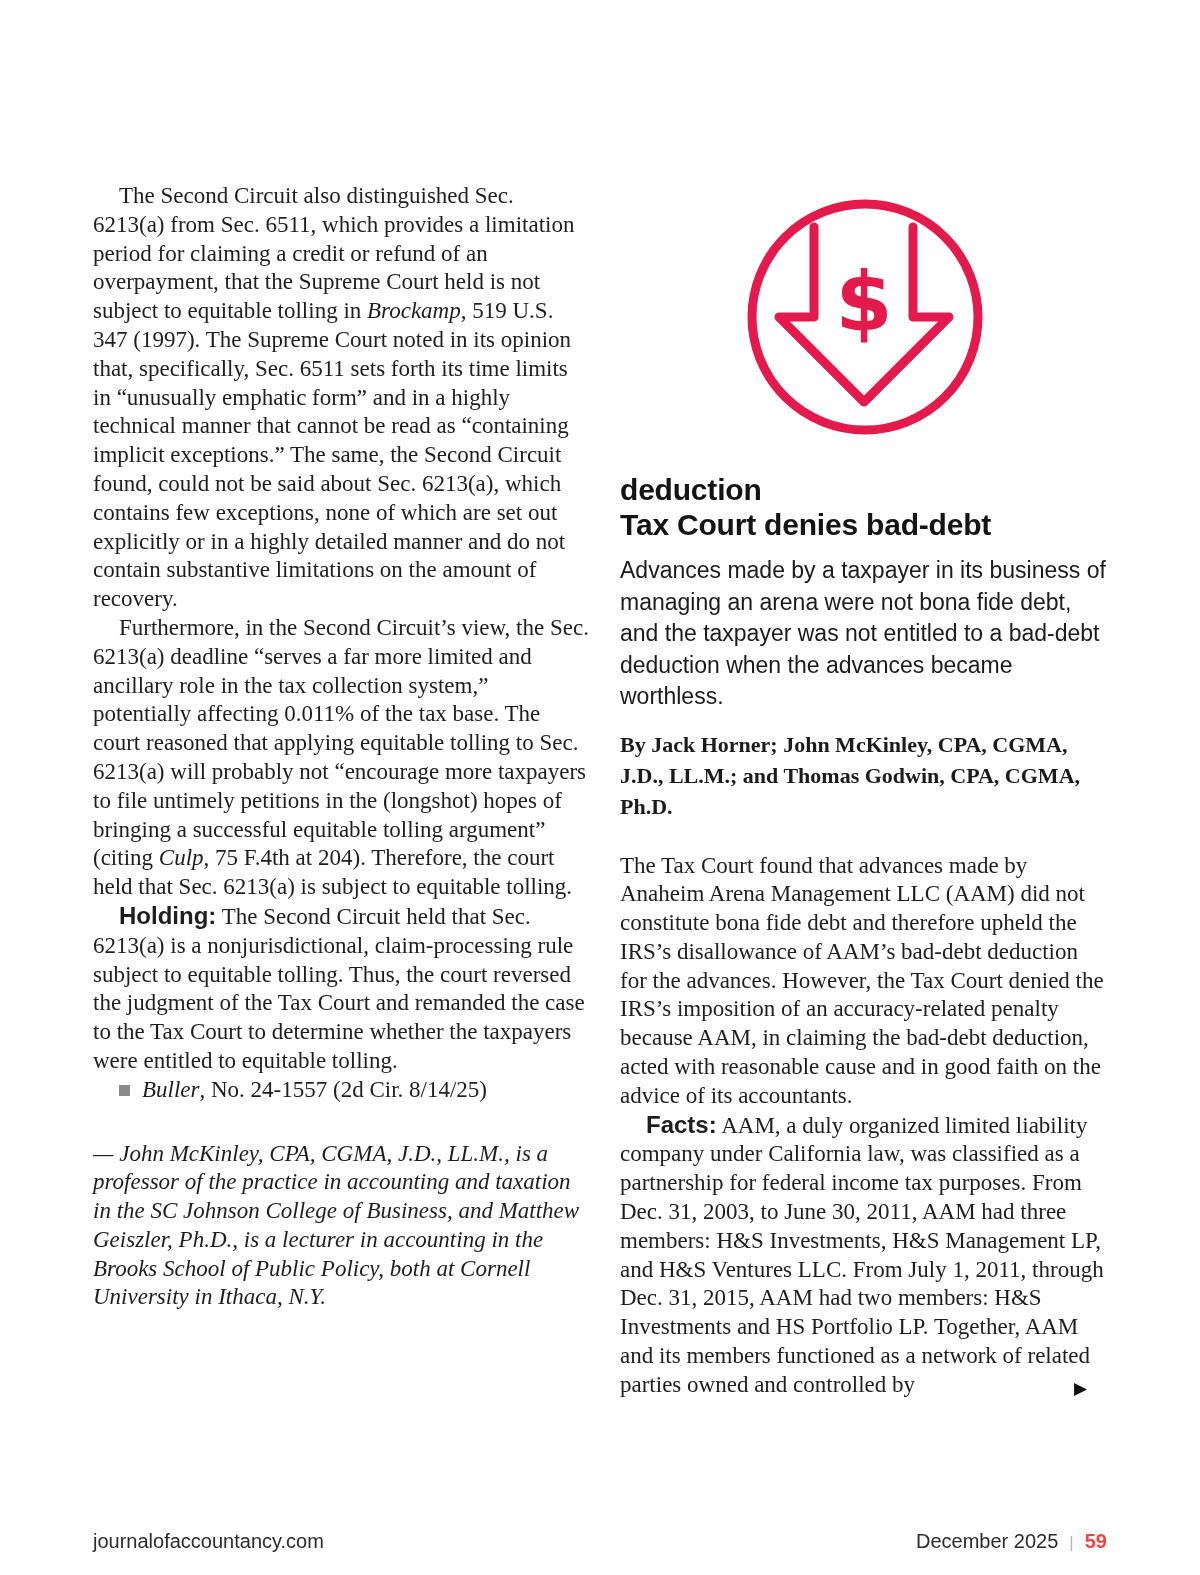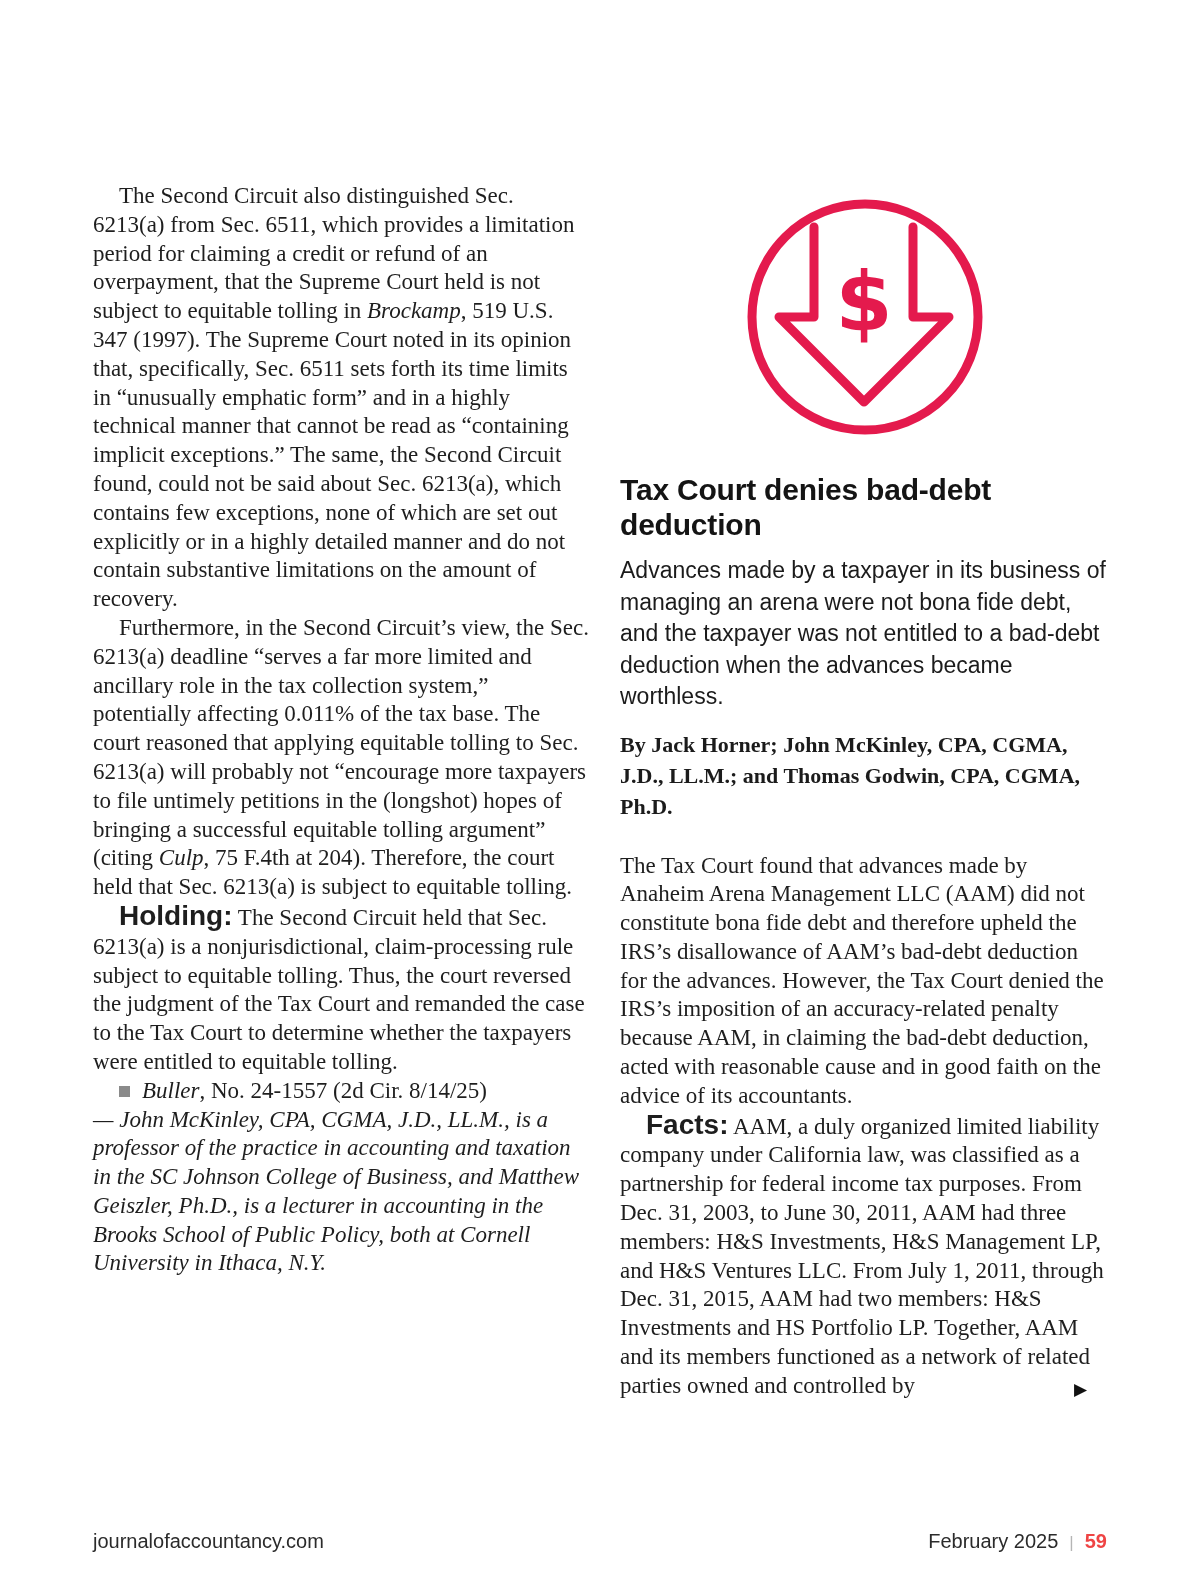--- a/index.html
+++ b/index.html
@@ -7,25 +7,25 @@
         font-family:"Liberation Serif","DejaVu Serif",serif;color:#1e1e1e;text-decoration:underline;}
 
   
   .col-left{position:absolute;left:93px;top:182px;width:497px;}
   .col-right{position:absolute;left:620px;top:190px;width:487px;}
 
   
   .body-para{margin:0;font-size:23px;line-height:28.8px;color:#1e1e1e;text-align:left;}
   .body-para.indent{text-indent:26px;}
   .it{font-style:italic;}
-  .bold-lead{font-family:"Liberation Sans","DejaVu Sans",sans-serif;font-weight:bold;font-size:28px;}
+  .bold-lead{font-family:"Liberation Sans","DejaVu Sans",sans-serif;font-weight:bold;font-size:24px;}
   .bullet{display:inline-block;width:11px;height:11px;background:#8a8a8a;margin-right:12px;transform:translateY(-1px);}
 
   
-  .bio{}
+  .bio{margin-top:35px;}
   .bio .body-para{font-style:italic;}
 
   
   .icon-wrap{width:246px;height:246px;margin:4px 0 0 122px;}
   .headline{margin:32px 0 0;font-family:"Liberation Sans","DejaVu Sans",sans-serif;
             font-weight:bold;font-size:30px;line-height:35px;color:#141414;letter-spacing:-0.2px;}
   .deck{margin:13px 0 16px;font-family:"Liberation Sans","DejaVu Sans",sans-serif;
         font-size:23px;line-height:31.5px;color:#1b1b1b;}
   .byline{margin:8px 0 0;font-weight:bold;font-size:22px;line-height:31px;color:#1b1b1b;}
   .right-body{position:relative;margin-top:30px;}
@@ -60,38 +60,38 @@
   <div class="col-right">
     <div class="icon-wrap">
       <svg width="246" height="246" viewBox="0 0 246 246">
         <circle class="icon-stroke" cx="123" cy="123" r="113" fill="none" stroke="#e41a4d" stroke-width="9"></circle>
         <path class="icon-stroke" d="M 72 33 L 72 123 L 37 123 L 122 208 L 207 123 L 171 123 L 171 33" fill="none" stroke="#e41a4d" stroke-width="9" stroke-linecap="round" stroke-linejoin="round"></path>
         <text id="icon-dollar" x="122" y="136" text-anchor="middle" font-size="82" font-weight="bold" font-family="&quot;DejaVu Sans&quot;,&quot;Liberation Sans&quot;,sans-serif" fill="#e41a4d">$</text>
       </svg>
     </div>
 
     <h1 id="headline" class="headline">
+        <div>deduction</div>
         <div>Tax Court denies bad-debt</div>
-        <div>deduction</div>
       </h1>
 
     <p class="deck">Advances made by a taxpayer in its business of managing an arena were not bona fide debt, and the taxpayer was not entitled to a bad-debt deduction when the advances became worthless.</p>
 
     <p class="byline">By Jack Horner; John McKinley, CPA, CGMA, J.D., LL.M.; and Thomas Godwin, CPA, CGMA, Ph.D.</p>
 
     <div id="right-paragraphs" class="right-body">
 
     <p class="body-para"><span>The Tax Court found that advances made by Anaheim Arena Management LLC (AAM) did not constitute bona fide debt and therefore upheld the IRS’s disallowance of AAM’s bad-debt deduction for the advances. However, the Tax Court denied the IRS’s imposition of an accuracy-related penalty because AAM, in claiming the bad-debt deduction, acted with reasonable cause and in good faith on the advice of its accountants.</span></p>
         <p class="body-para indent"><span class="bold-lead">Facts:</span><span> AAM, a duly organized limited liability company under California law, was classified as a partnership for federal income tax purposes. From Dec. 31, 2003, to June 30, 2011, AAM had three members: H&amp;S Investments, H&amp;S Management LP, and H&amp;S Ventures LLC. From July 1, 2011, through Dec. 31, 2015, AAM had two members: H&amp;S Investments and HS Portfolio LP. Together, AAM and its members functioned as a network of related parties owned and controlled by</span></p>
         <span id="cont-marker" class="cont-marker">▶</span>
       </div>
   </div>
 
   <div class="footer">
     <span>journalofaccountancy.com</span>
     <span class="footer-right">
-      <span>February 2025</span>
+      <span>December 2025</span>
       <span class="sep">|</span>
       <span class="pagenum">59</span>
     </span>
   </div>
 
 </div>
 
 </body></html>

